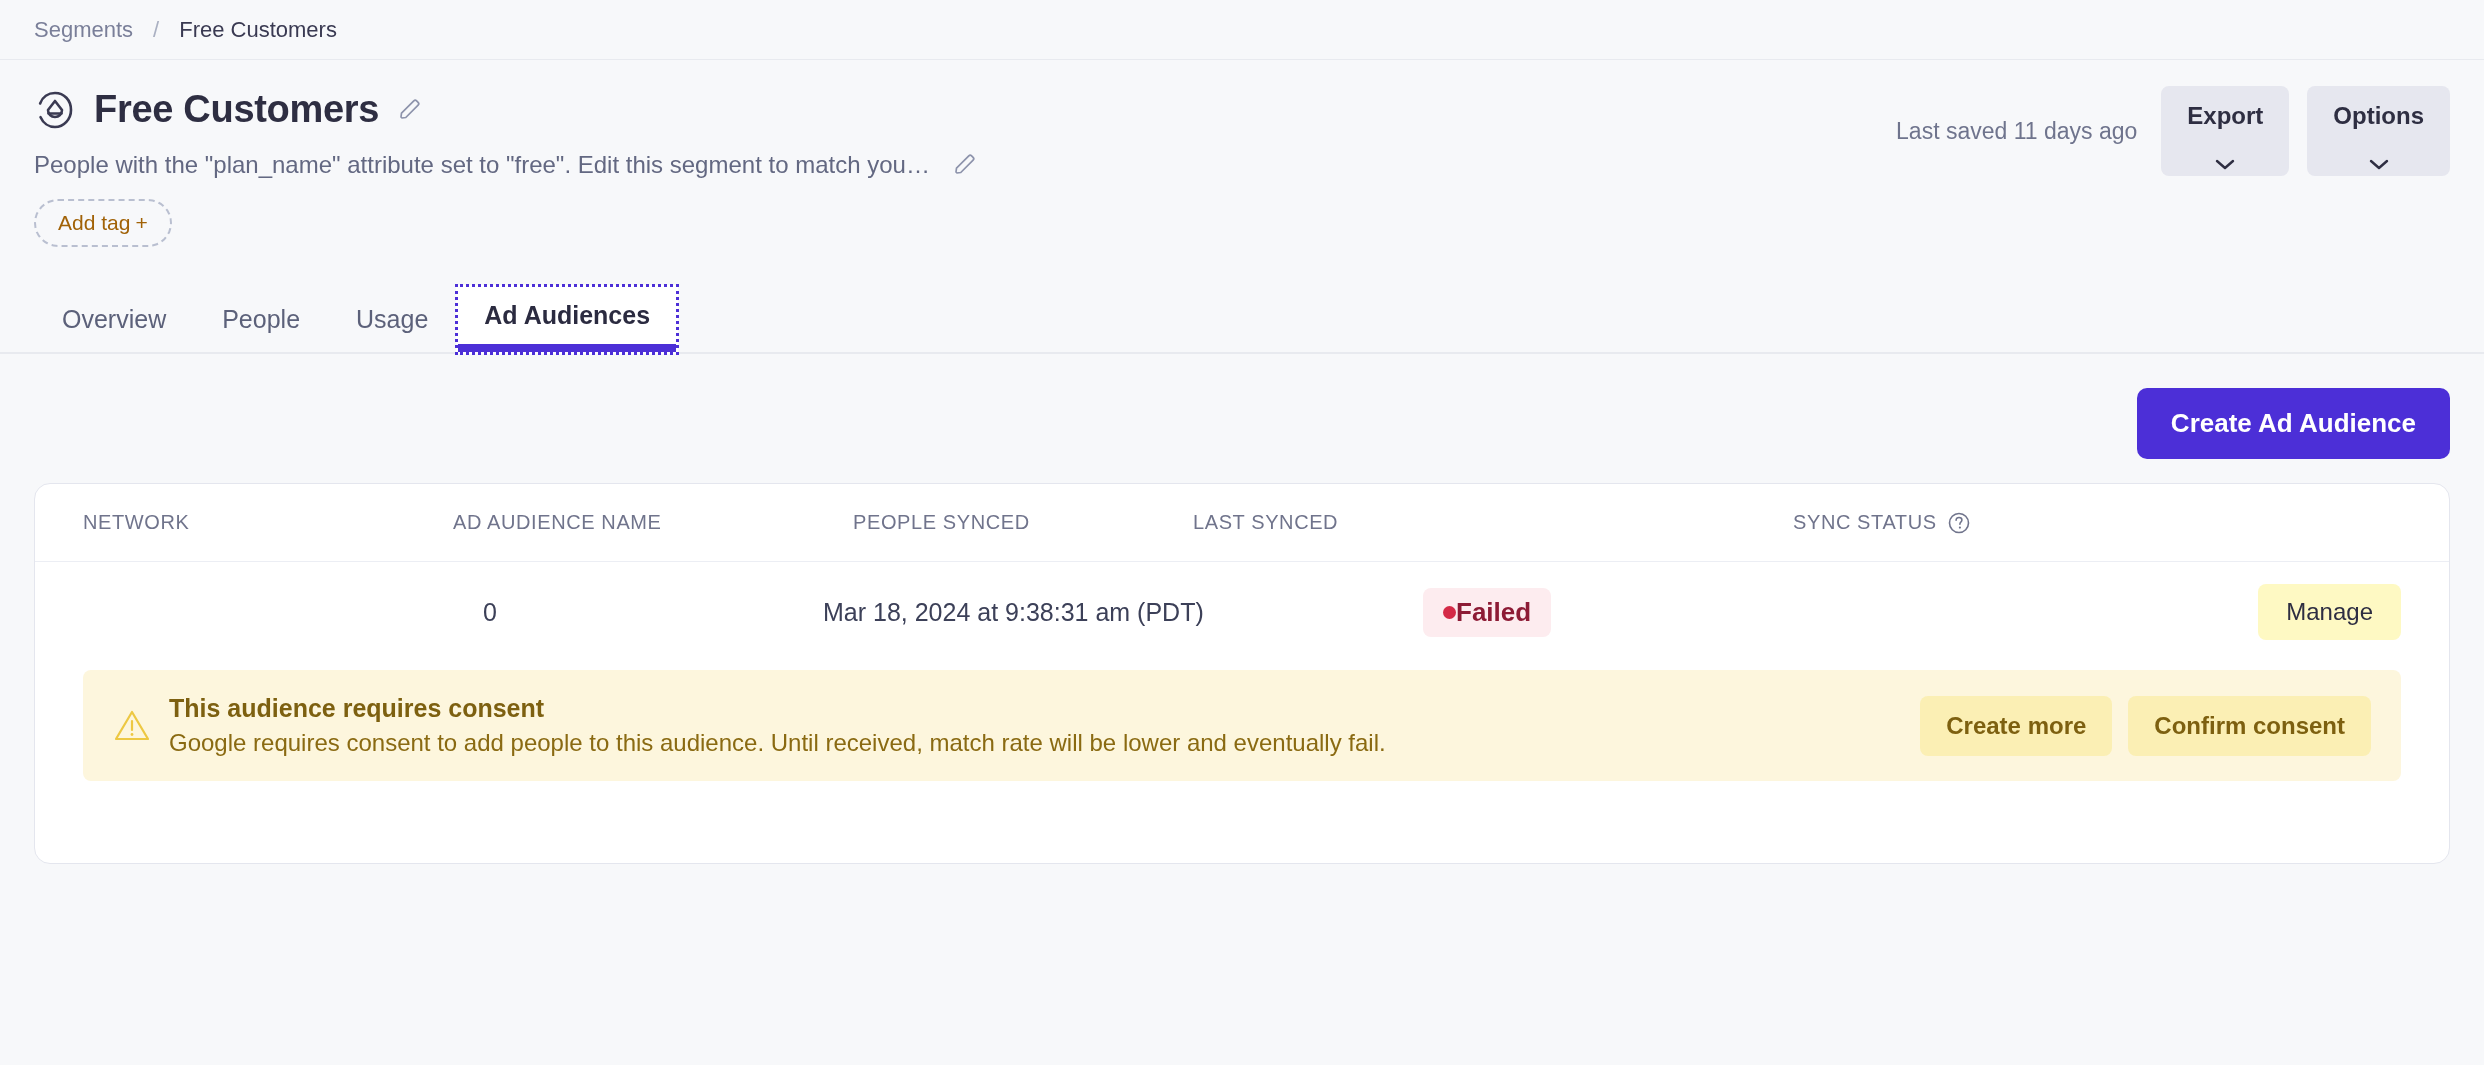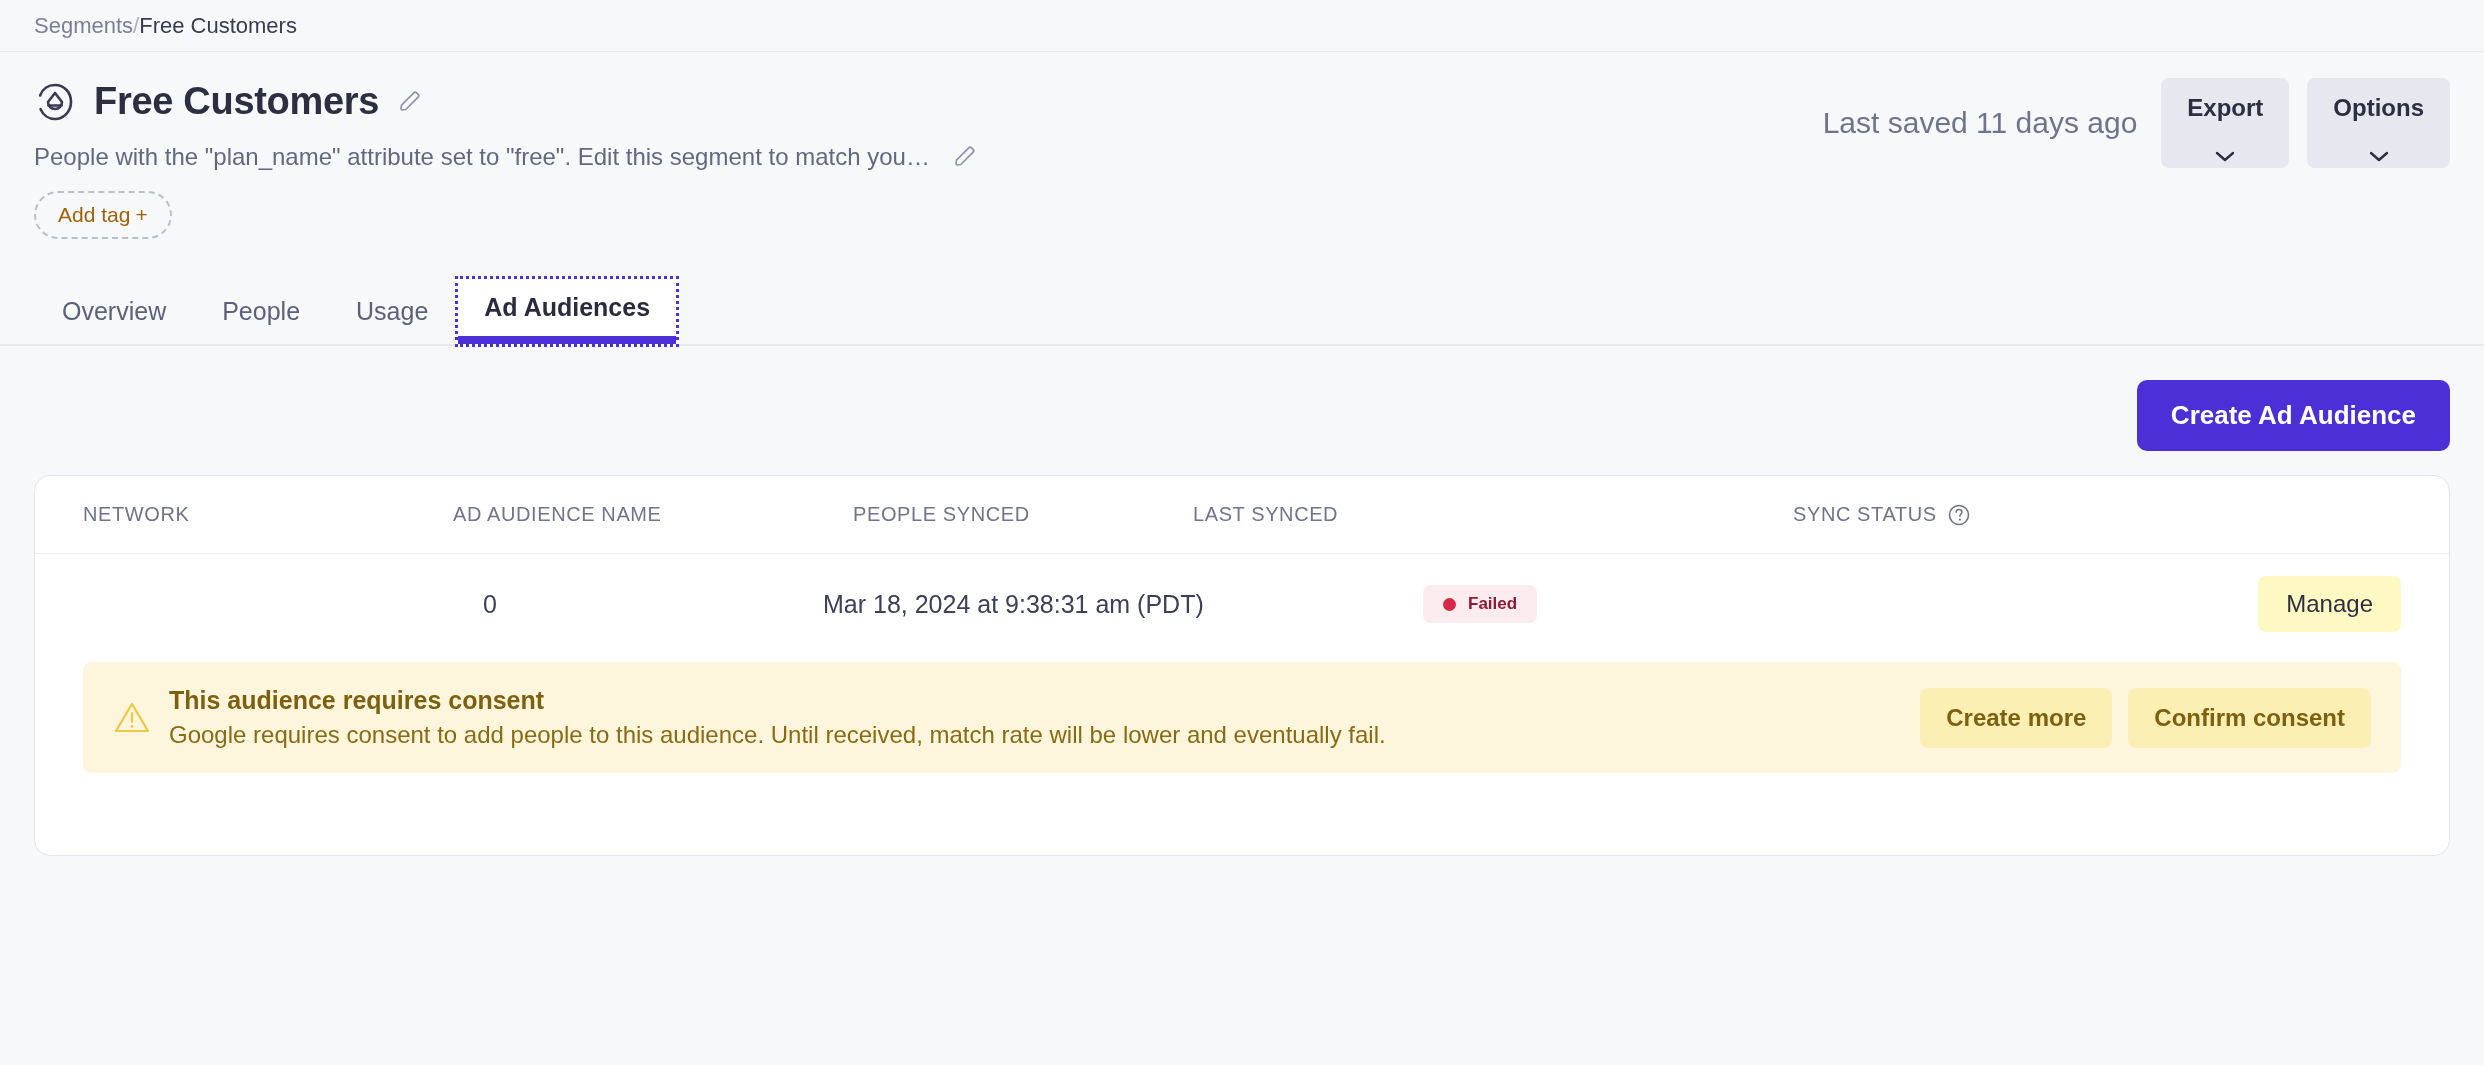--- a/index.html
+++ b/index.html
@@ -8,27 +8,27 @@
     width: 2484px;
     height: 1065px;
     background: #f7f8fa;
     font-family: "Liberation Sans", sans-serif;
     color: #353549;
     overflow: hidden;
   }
 
   
   .breadcrumb-bar {
-    height: 52px;
+    height: 60px;
     display: flex;
     align-items: center;
     padding: 0 34px;
     background: #f7f8fa;
     border-bottom: 1px solid #e8eaef;
-    gap: 0;
+    gap: 20px;
   }
   .crumb-muted { font-size: 22px; color: #7a7f99; }
   .crumb-sep   { font-size: 22px; color: #aab0c2; }
   .crumb-current { font-size: 22px; color: #3a3a52; }
 
   
   .header {
     padding: 28px 34px 0 34px;
     position: relative;
   }
@@ -75,21 +75,21 @@
   
   .header-right {
     position: absolute;
     top: 26px;
     right: 34px;
     display: flex;
     align-items: center;
     gap: 18px;
   }
   .last-saved {
-    font-size: 30px;
+    font-size: 23px;
     color: #6f748d;
     margin-right: 6px;
   }
   .btn-grey {
     display: inline-flex;
     align-items: center;
     gap: 18px;
     background: #e6e7ef;
     border: none;
     border-radius: 8px;
@@ -197,25 +197,25 @@
     padding: 0 48px;
   }
   .net-cell { display: flex; align-items: center; gap: 16px; }
   .gads-logo { width: 40px; height: 40px; flex: none; }
   .net-name { font-size: 25px; color: #3c4058; }
   .cell-text { font-size: 25px; color: #3c4058; }
 
   .badge {
     display: inline-flex;
     align-items: center;
-    gap: 12px;
+    gap: 0;
     background: #fdecef;
     border-radius: 8px;
     padding: 9px 20px;
-    font-size: 17px;
+    font-size: 26px;
     font-weight: bold;
     color: #8d1b35;
   }
   .badge-dot {
     width: 13px; height: 13px;
     border-radius: 50%;
     background: #d42a47;
     flex: none;
   }
   .btn-manage {

